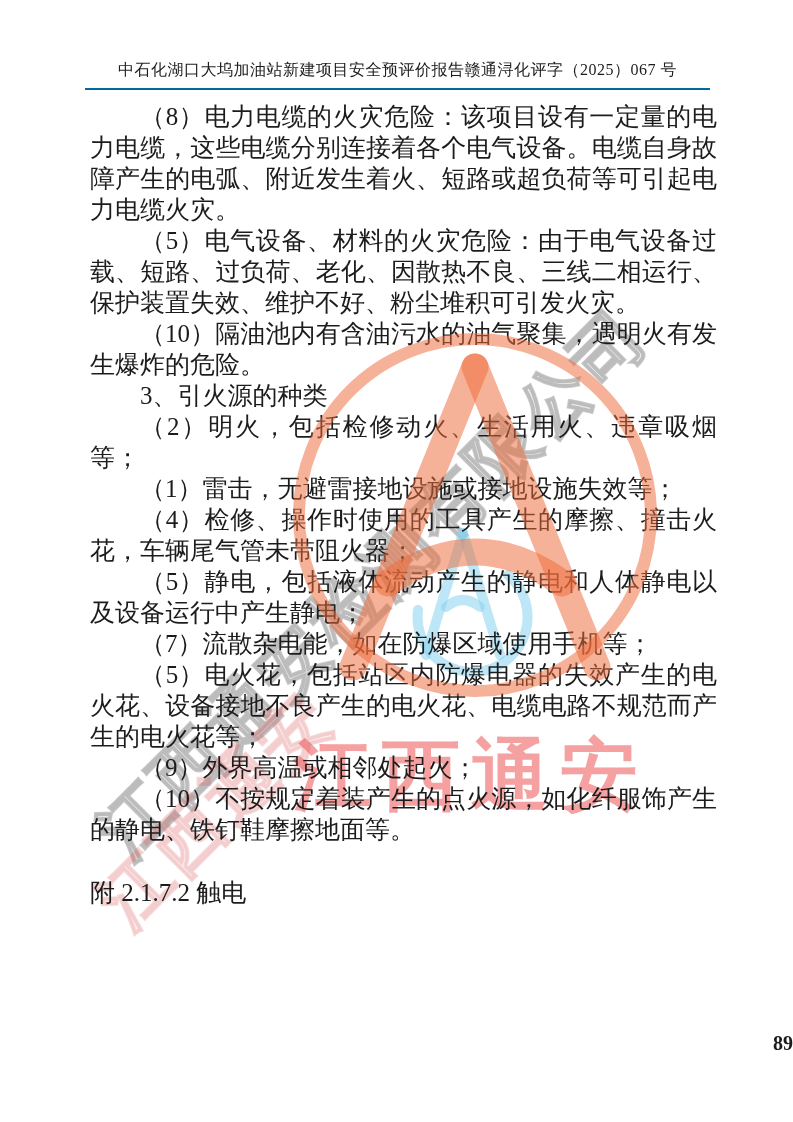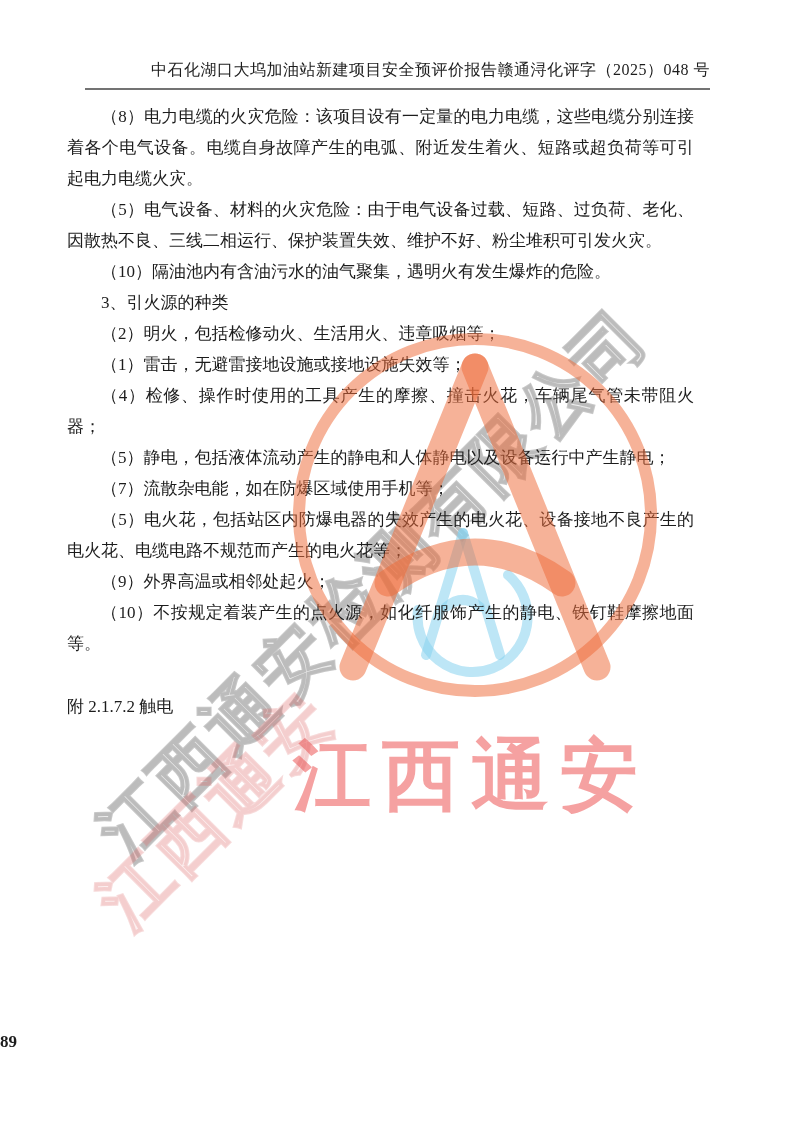--- a/index.html
+++ b/index.html
@@ -8,39 +8,39 @@
     width:793px;height:1122px;
     margin:0 auto;
     background:#ffffff;
     overflow:hidden;
     font-family:"Liberation Serif","DejaVu Serif",serif;
     color:#1c1c1c;
   }
   
   .header{
     position:absolute;left:85px;top:60px;width:625px;
-    display:flex;justify-content:flex-end;align-items:flex-end;
+    display:flex;justify-content:center;align-items:flex-end;
     font-size:16px;letter-spacing:0.5px;
-    border-bottom:2px solid #737373;
+    border-bottom:2px solid #0369a1;
     padding-bottom:7px;
     z-index:4;
   }
   
   .doc-body{
-    position:absolute;left:67px;top:101px;width:627px;
-    font-size:17px;line-height:31px;
+    position:absolute;left:90px;top:101px;width:627px;
+    font-size:25px;line-height:31px;
     text-align:justify;
     z-index:2;
   }
   .doc-body p{margin:0;padding:0;text-indent:2em;}
   .doc-body p.no-indent{text-indent:0;margin-top:32px;}
   
   .page-number{
     position:absolute;left:0;top:1032px;width:100%;
-    text-align:left;font-size:17px;font-weight:bold;
+    text-align:right;font-size:20px;font-weight:bold;
     z-index:2;
   }
   
   .wm{position:absolute;pointer-events:none;white-space:nowrap;}
   .wm-red-horizontal{
     left:293px;top:724px;
     font-family:"Liberation Sans","DejaVu Sans",sans-serif;
     font-weight:bold;font-size:78px;letter-spacing:11px;
     color:rgba(236,74,74,0.52);
     z-index:1;
@@ -81,21 +81,21 @@
         <path d="M75,18 L38,140"></path>
         <path d="M75,18 L112,140"></path>
         <path d="M30,95 A55,55 0 1 0 120,60"></path>
         <path d="M58,92 Q75,78 92,92"></path>
       </g>
     </svg>
   </div>
 
   <div class="header">
     <span>中石化湖口大坞加油站新建项目安全预评价报告</span>
-    <span>赣通浔化评字（2025）048 号</span>
+    <span>赣通浔化评字（2025）067 号</span>
   </div>
 
   <div class="doc-body">
     <p>（8）电力电缆的火灾危险：该项目设有一定量的电力电缆，这些电缆分别连接着各个电气设备。电缆自身故障产生的电弧、附近发生着火、短路或超负荷等可引起电力电缆火灾。</p>
     <p>（5）电气设备、材料的火灾危险：由于电气设备过载、短路、过负荷、老化、因散热不良、三线二相运行、保护装置失效、维护不好、粉尘堆积可引发火灾。</p>
     <p>（10）隔油池内有含油污水的油气聚集，遇明火有发生爆炸的危险。</p>
     <p>3、引火源的种类</p>
     <p>（2）明火，包括检修动火、生活用火、违章吸烟等；</p>
     <p>（1）雷击，无避雷接地设施或接地设施失效等；</p>
     <p>（4）检修、操作时使用的工具产生的摩擦、撞击火花，车辆尾气管未带阻火器；</p>

